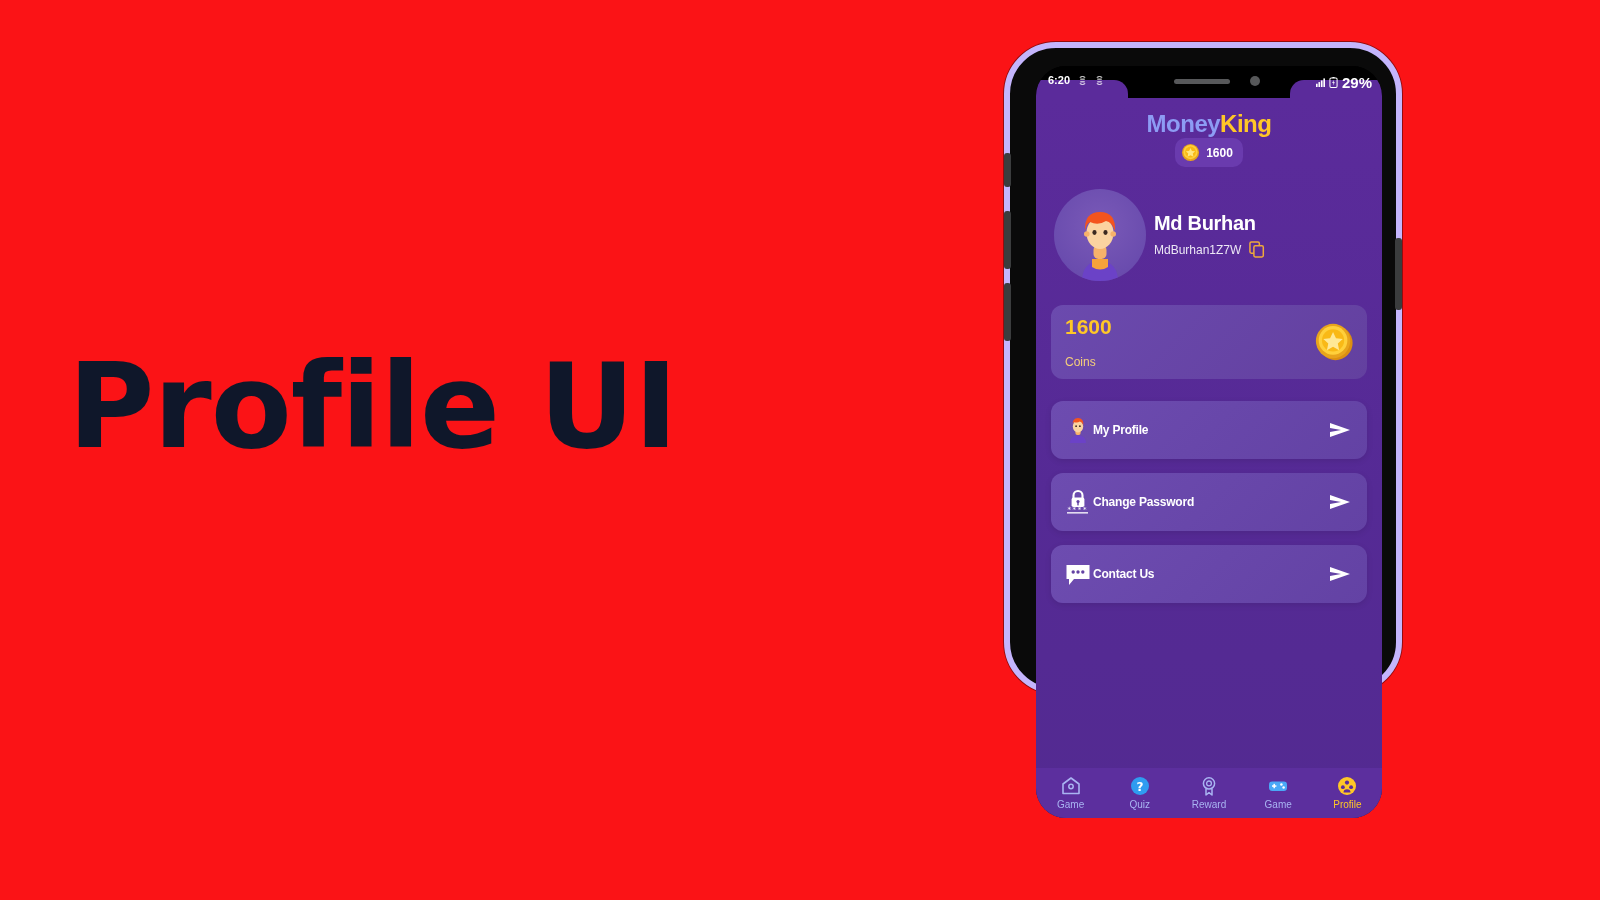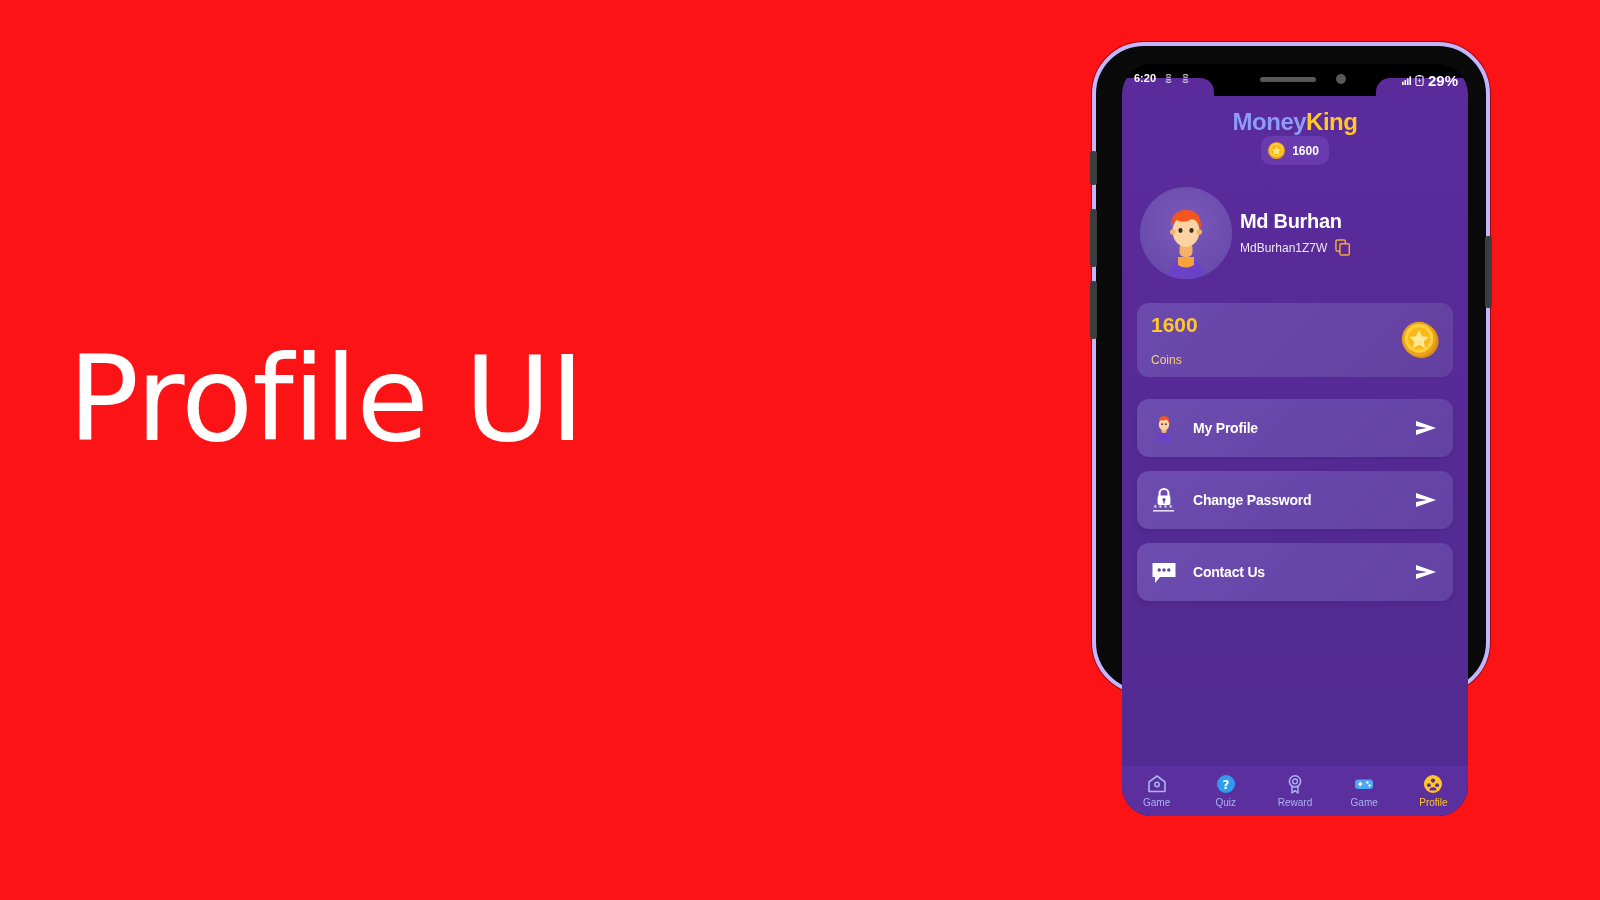--- a/index.html
+++ b/index.html
@@ -8,38 +8,38 @@
     overflow: hidden;
     background: #fb1316;
     font-family: "Liberation Sans", sans-serif;
   }
 
   #stage { position: relative; width: 1600px; height: 900px; background: #fb1316; }
 
   
   .headline {
     position: absolute;
-    left: 68px; top: 340px;
+    left: 68px; top: 347px;
     font-family: "DejaVu Sans", sans-serif;
-    font-weight: 400;
+    font-weight: 700;
     font-size: 118px;
     line-height: 1.0;
     letter-spacing: -1px;
-    color: #ffffff;
+    color: #0f172a;
     white-space: nowrap;
   }
 
   
   .phone {
     position: absolute;
-    left: 1092px; top: 42px;
+    left: 1004px; top: 42px;
     width: 398px; height: 652px;
     background: #0a0a0a;
     border-radius: 52px;
-    border: 4px solid #c4b5fd;
+    border: 6px solid #c4b5fd;
     box-shadow: 0 0 0 1px rgba(0,0,0,0.4);
   }
   .btn-side {
     position: absolute;
     background: #3b3d3e;
     border-radius: 3px;
   }
   .btn-mute { left: -6px; top: 105px; width: 7px; height: 34px; }
   .btn-vup  { left: -6px; top: 163px; width: 7px; height: 58px; }
   .btn-vdn  { left: -6px; top: 235px; width: 7px; height: 58px; }
@@ -165,21 +165,21 @@
   .menu { padding: 22px 15px 0 15px; display: flex; flex-direction: column; gap: 14px; }
   .menuitem {
     height: 58px;
     background: linear-gradient(135deg, #6d4cb0 0%, #6342a4 100%);
     border-radius: 12px;
     display: flex; align-items: center;
     padding: 0 16px 0 14px;
     box-shadow: 0 2px 6px rgba(0,0,0,0.10);
   }
   .mi-icon { width: 26px; height: 26px; flex: 0 0 auto; display:block; }
-  .mi-label { flex: 1; color: #ffffff; font-size: 14px; font-weight: bold; margin-left: 16px; letter-spacing: -0.2px; }
+  .mi-label { flex: 1; color: #ffffff; font-size: 12px; font-weight: bold; margin-left: 2px; letter-spacing: -0.2px; }
   .mi-arrow { width: 22px; height: 16px; display:block; flex: 0 0 auto; }
 
   
   .bottomnav {
     position: absolute; left: 0; right: 0; bottom: 0;
     height: 50px;
     background: #5c2f9e;
     display: flex; align-items: center;
   }
   .navitem {

